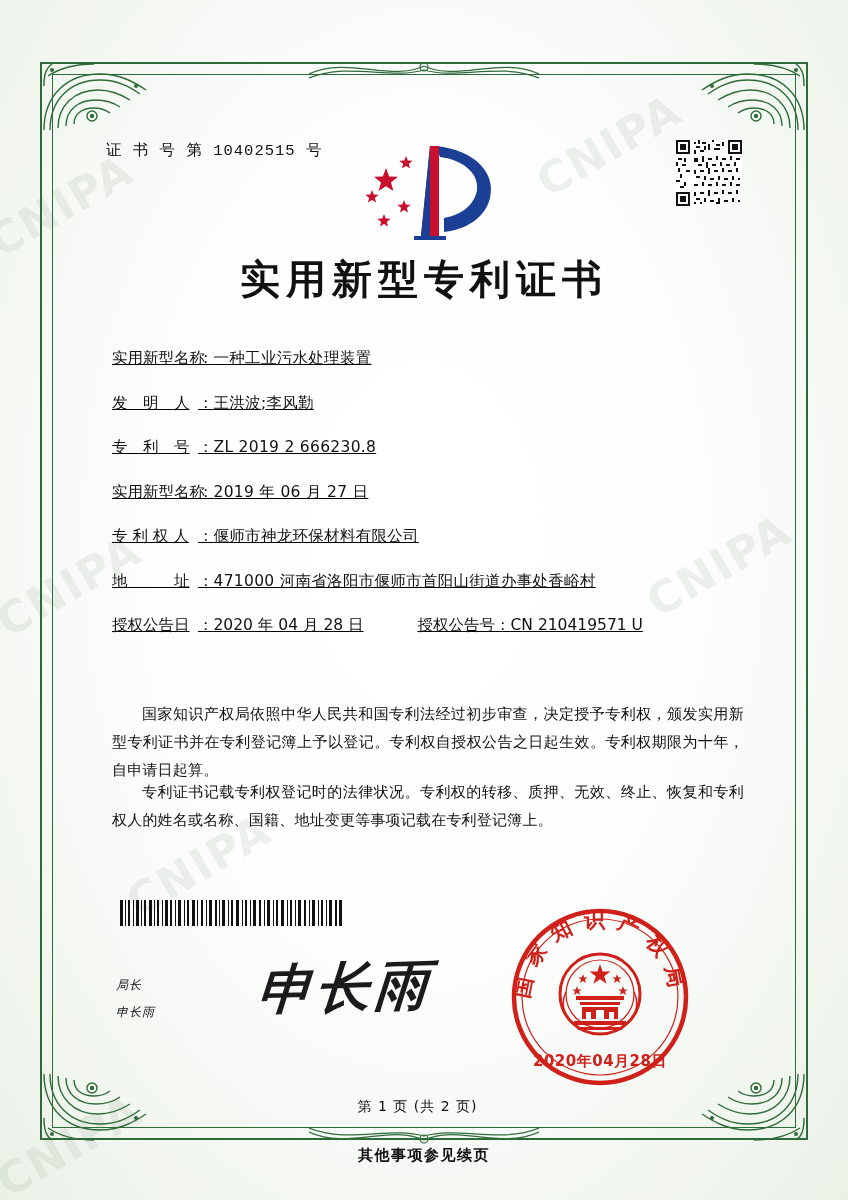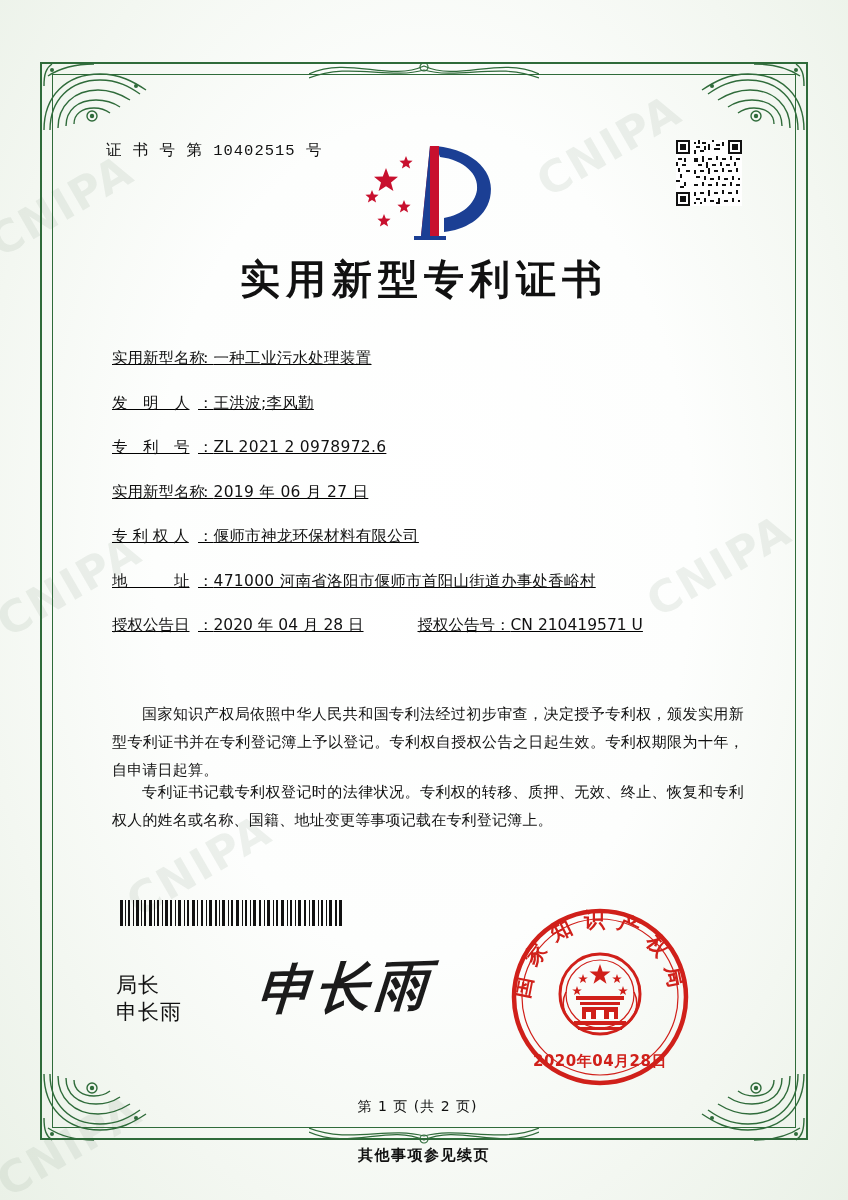--- a/index.html
+++ b/index.html
@@ -102,21 +102,21 @@
 
   
   .barcode{
     position:absolute;left:120px;top:900px;
     width:222px;height:26px;
   }
 
   
   .sig-label{
     position:absolute;left:116px;top:972px;
-    font-size:21px;line-height:27px;color:#111;letter-spacing:1px;
+    font-size:12px;line-height:27px;color:#111;letter-spacing:1px;font-style:italic;
   }
   .sig-script{
     position:absolute;left:258px;top:952px;
     font-size:54px;
     font-family:"DejaVu Serif","Liberation Serif",serif;
     font-weight:700;font-style:italic;
     color:#1b1b1b;letter-spacing:4px;
     transform:skewX(-6deg) rotate(-2deg);
   }
 
@@ -371,21 +371,21 @@
 
     <div class="field">
       <span class="f-label">发　明　人</span>
       <span class="f-colon">：</span>
       <span class="f-value">王洪波;李风勤</span>
     </div>
 
     <div class="field">
       <span class="f-label">专　利　号</span>
       <span class="f-colon">：</span>
-      <span class="f-value">ZL 2021 2 0978972.6</span>
+      <span class="f-value">ZL 2019 2 666230.8</span>
     </div>
 
     <div class="field">
       <span class="f-label">实用新型名称</span>
       <span class="f-colon">：</span>
       <span class="f-value">2019 年 06 月 27 日</span>
     </div>
 
     <div class="field">
       <span class="f-label">专 利 权 人</span>

